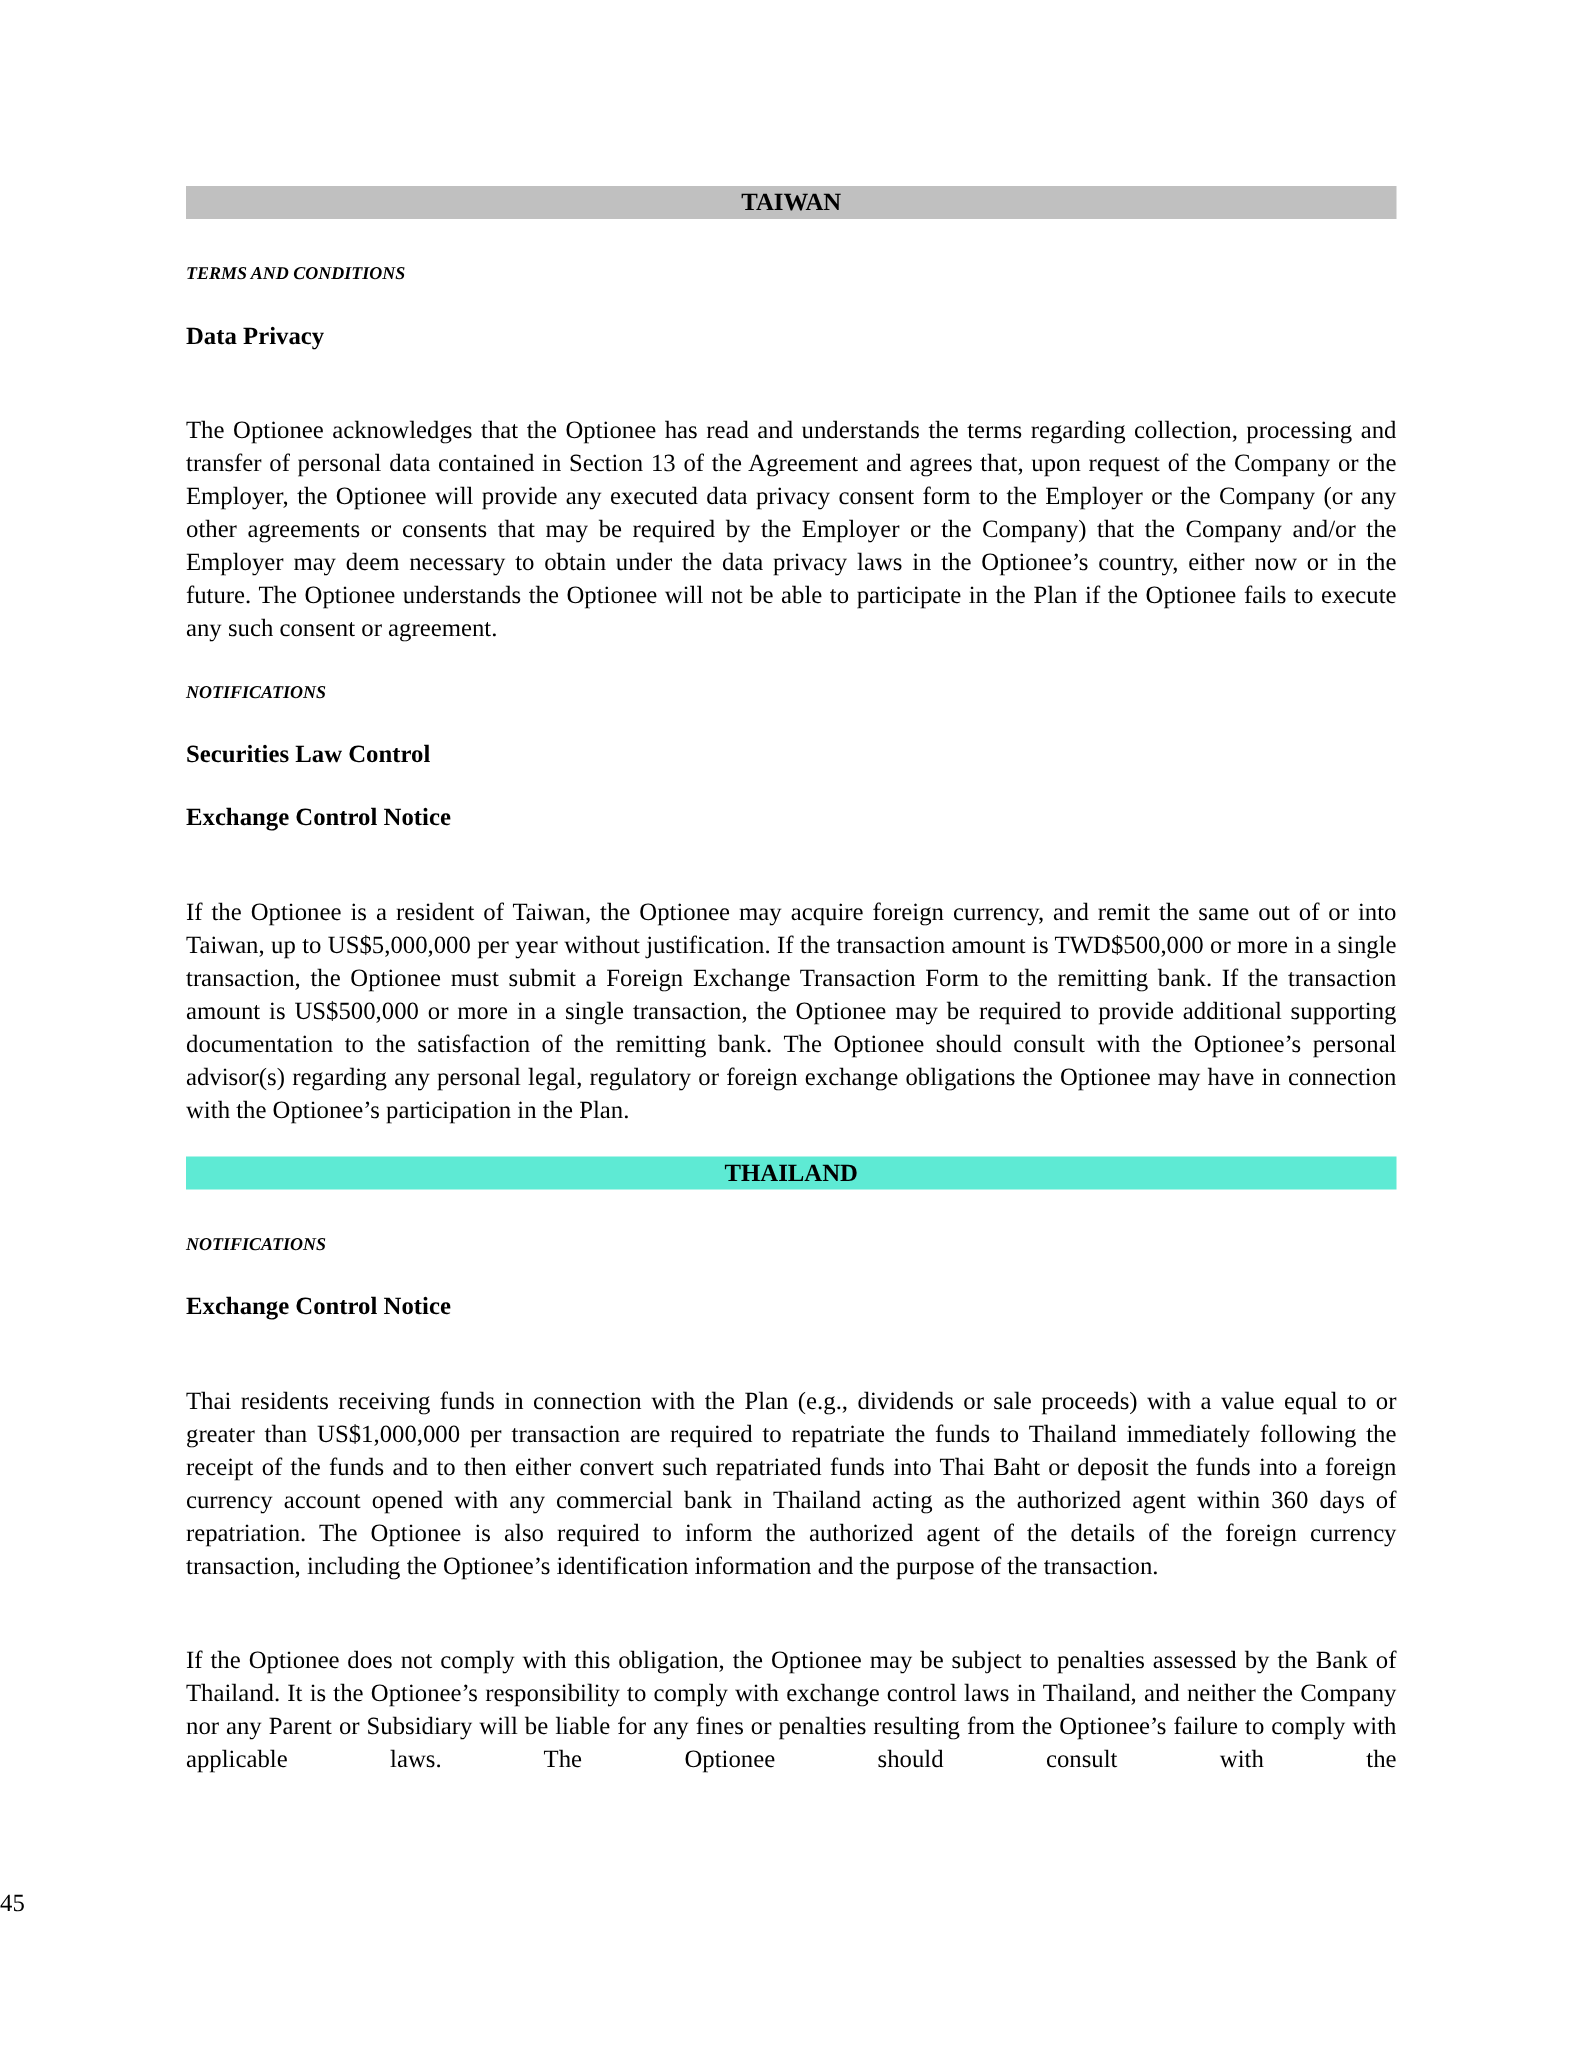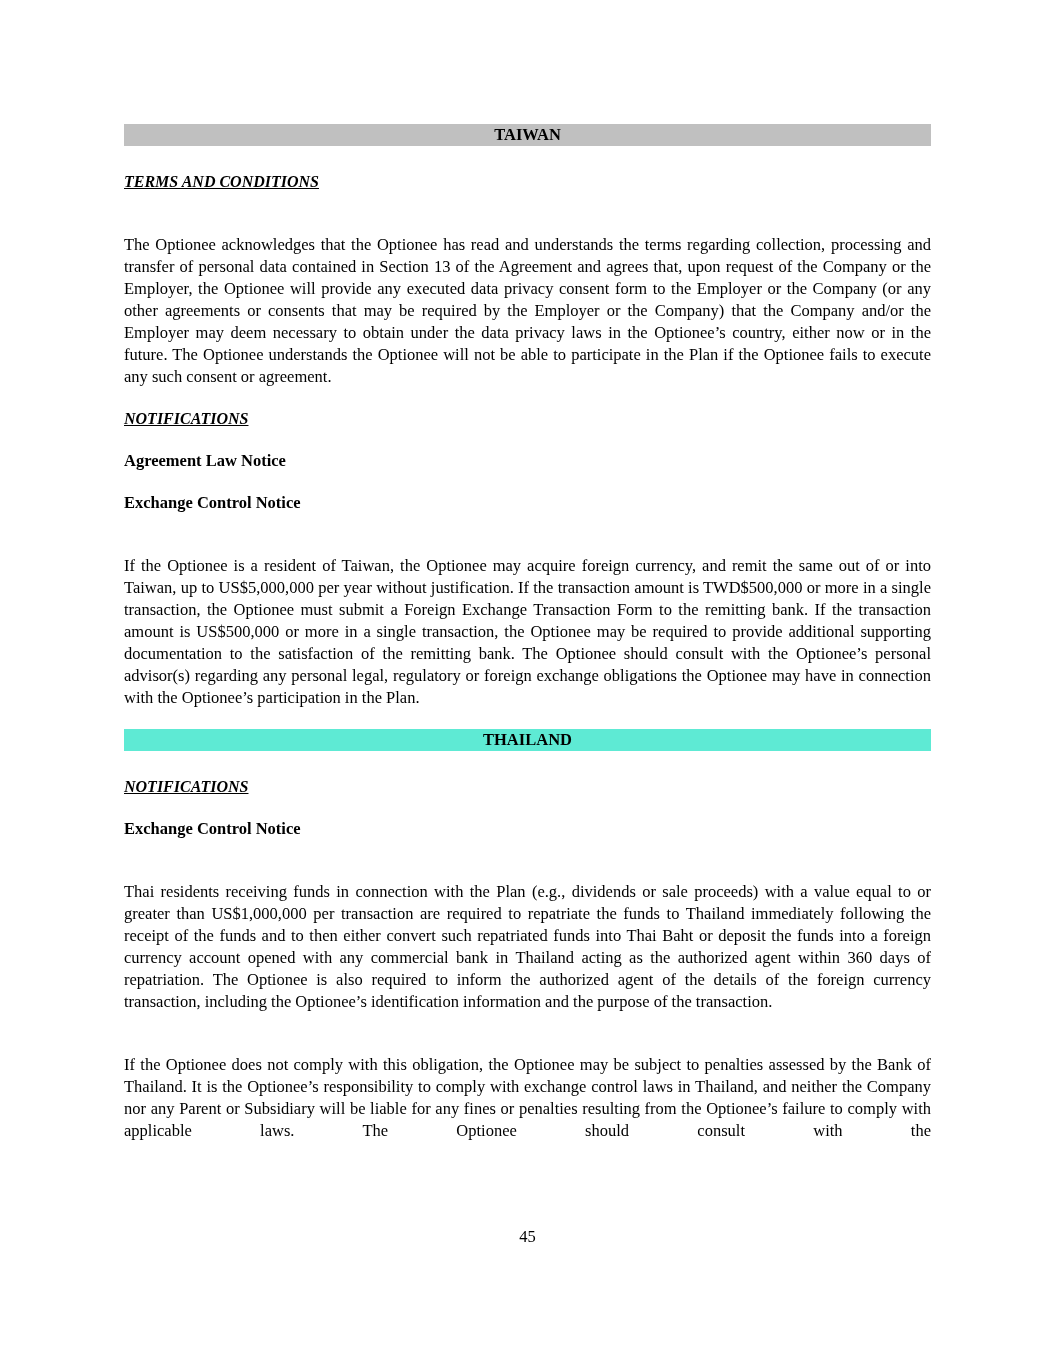--- a/index.html
+++ b/index.html
@@ -26,62 +26,62 @@
     background: #c0c0c0;
     text-align: center;
     font-weight: bold;
     height: 22px;
     line-height: 22px;
     margin-bottom: 25px;
   }
   .heading-italic {
     font-weight: bold;
     font-style: italic;
-    font-size: 16px;
+    font-size: 12px;
     margin-bottom: 20px;
-    text-decoration: underline;
   }
   .heading-bold {
     font-weight: bold;
     font-size: 16.5px;
     margin-bottom: 20px;
   }
   .para {
     text-align: justify;
     margin-bottom: 20px;
     margin-top: 41px;
   }
   .para.justify-last {
     text-align-last: justify;
   }
   .page-number {
     position: absolute;
     left: 0;
-    top: 1226px;
+    top: 1258px;
     width: 100%;
-    text-align: center;
+    text-align: left;
   }
 </style>
 </head>
 <body>
 
 <div class="page">
   <div class="content">
 
     <div class="section-bar" style="background: rgb(192, 192, 192);">
       <span>TAIWAN</span>
     </div>
 
     <div class="heading-italic">TERMS AND CONDITIONS</div>
 
+    <div class="heading-bold">Data Privacy</div>
     <p class="para">The Optionee acknowledges that the Optionee has read and understands the terms regarding collection, processing and transfer of personal data contained in Section 13 of the Agreement and agrees that, upon request of the Company or the Employer, the Optionee will provide any executed data privacy consent form to the Employer or the Company (or any other agreements or consents that may be required by the Employer or the Company) that the Company and/or the Employer may deem necessary to obtain under the data privacy laws in the Optionee’s country, either now or in the future.  The Optionee understands the Optionee will not be able to participate in the Plan if the Optionee fails to execute any such consent or agreement.</p>
 
     <div class="heading-italic">NOTIFICATIONS</div>
 
-    <div class="heading-bold">Agreement Law Notice</div>
+    <div class="heading-bold">Securities Law Control</div>
 
     <div class="heading-bold">Exchange Control Notice</div>
     <p class="para">If the Optionee is a resident of Taiwan, the Optionee may acquire foreign currency, and remit the same out of or into Taiwan, up to US$5,000,000 per year without justification.  If the transaction amount is TWD$500,000 or more in a single transaction, the Optionee must submit a Foreign Exchange Transaction Form to the remitting bank.  If the transaction amount is US$500,000 or more in a single transaction, the Optionee may be required to provide additional supporting documentation to the satisfaction of the remitting bank.  The Optionee should consult with the Optionee’s personal advisor(s) regarding any personal legal, regulatory or foreign exchange obligations the Optionee may have in connection with the Optionee’s participation in the Plan.</p>
 
     <div class="section-bar" style="background: #5eead4;">
       <span>THAILAND</span>
     </div>
 
     <div class="heading-italic">NOTIFICATIONS</div>
 

